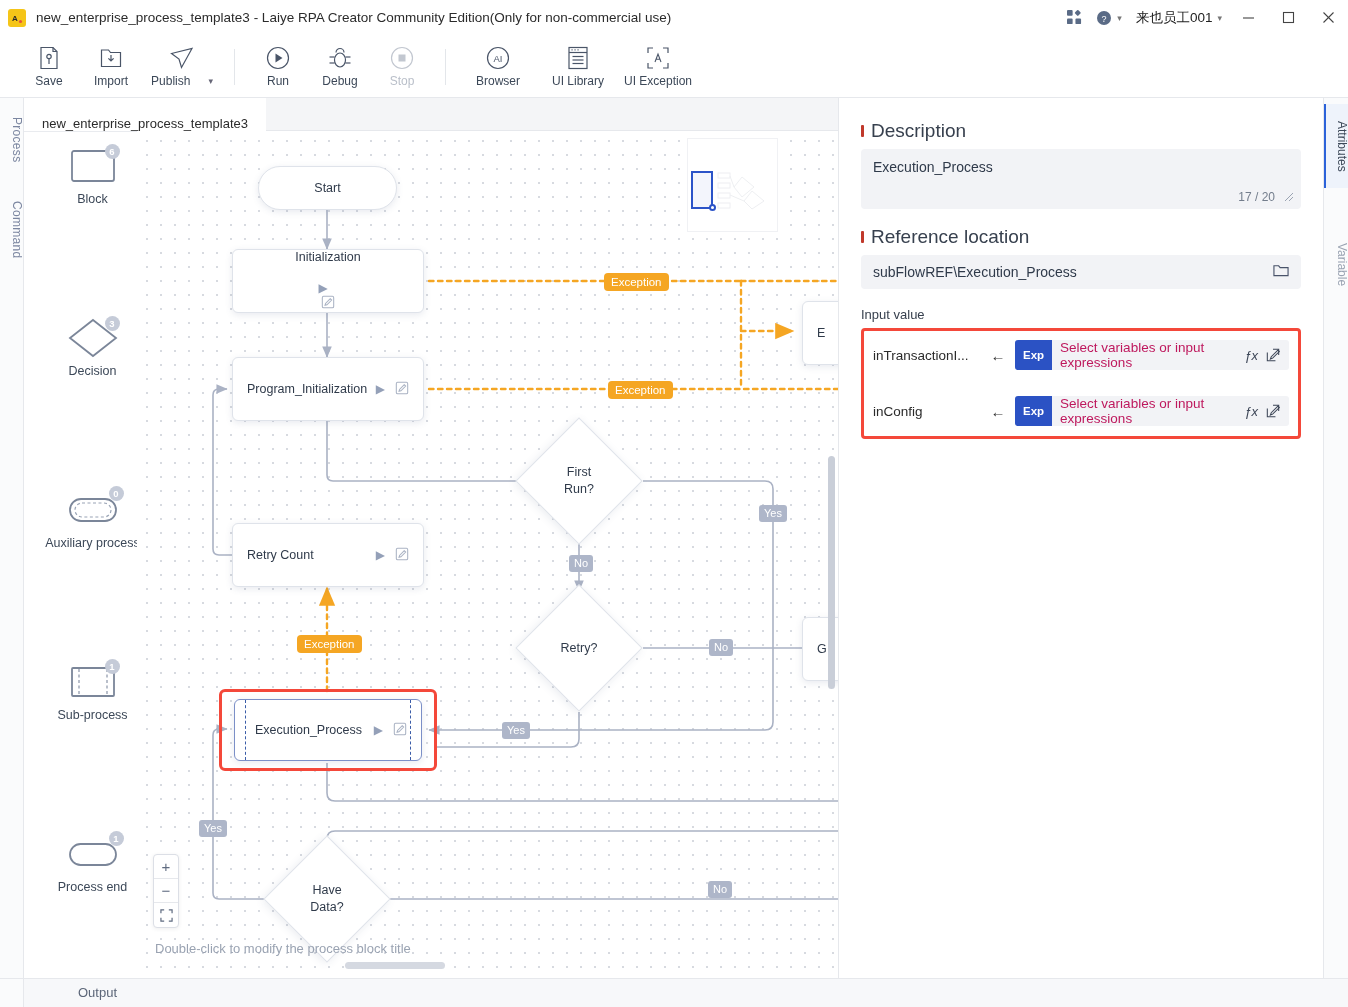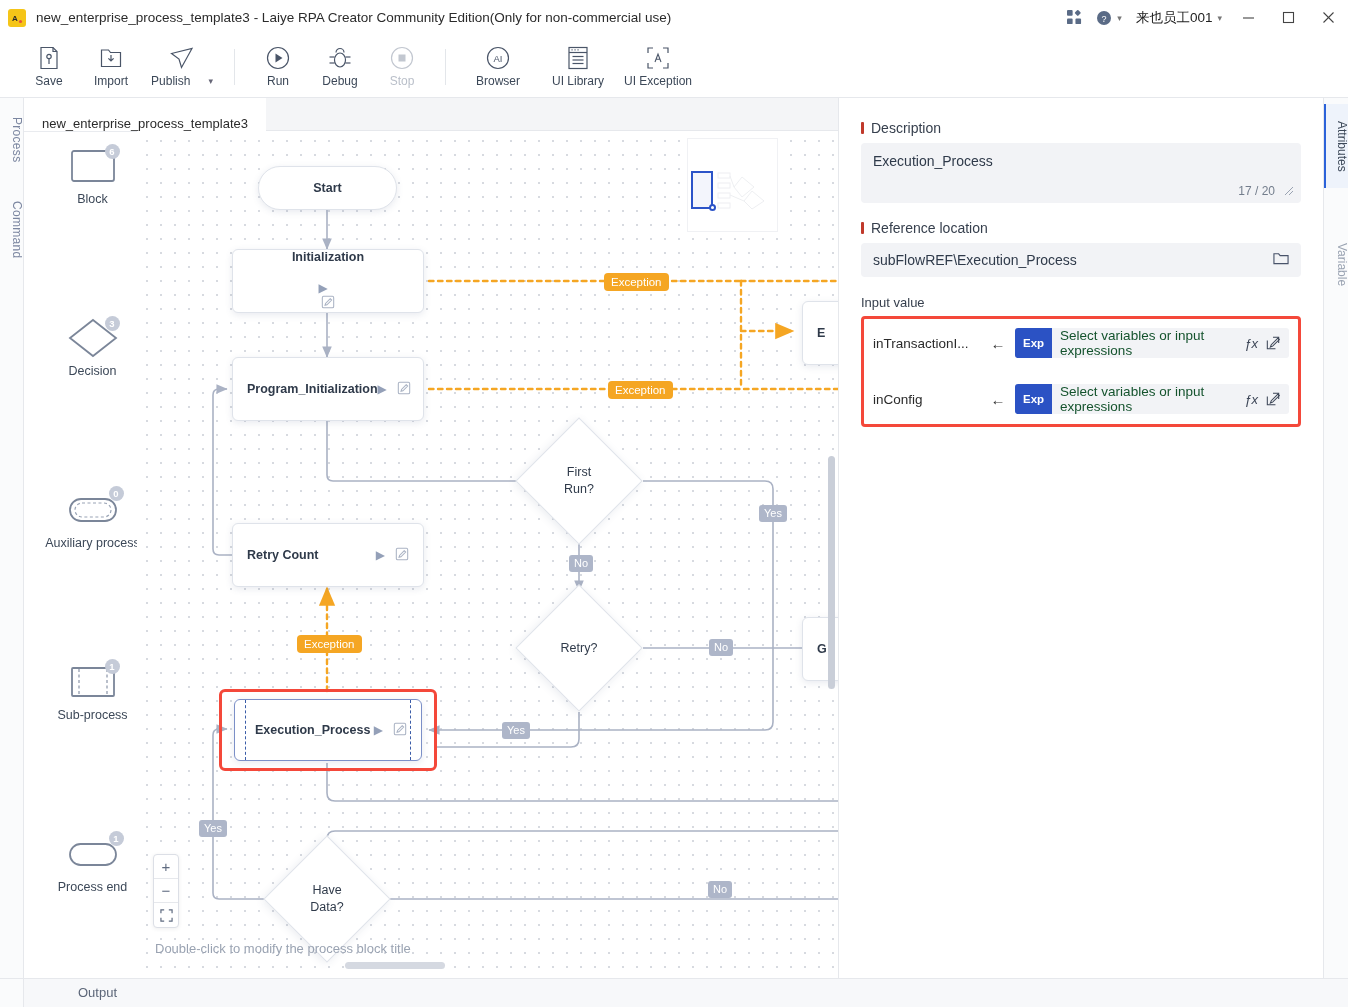--- a/index.html
+++ b/index.html
@@ -137,21 +137,21 @@
 
   
   .node {
     position: absolute; background: #fff; border: 1px solid #dfe3ea;
     box-shadow: 0 2px 7px rgba(80,95,130,.13);
     display: flex; align-items: center;
     font-size: 12.5px; color: #2f3a4a;
   }
   .node.rounded { border-radius: 26px; justify-content: center; }
   .node.block { border-radius: 6px; padding: 0 14px; }
-  .node .n-label { flex: 1; font-weight: bold; }
+  .node .n-label { flex: 1; }
   .node .n-play { color: #94a0b8; font-size: 12px; margin-right: 10px; }
   .node .n-edit { color: #aab3c4; }
 
   .diamond {
     position: absolute;
     background: #fff; border: 1px solid #dfe3ea;
     transform: rotate(45deg);
     box-shadow: 0 2px 8px rgba(80,95,130,.12);
   }
   .diamond-label {
@@ -217,21 +217,21 @@
     background: #d5d9e1; border-radius: 4px;
   }
 
   
   .attrpanel {
     position: absolute; left: 838px; top: 98px; width: 485px; height: 880px;
     background: #ffffff; border-left: 1px solid #e6e8ec;
     padding: 22px 22px 0 22px;
   }
   .field-label {
-    display: flex; align-items: center; font-size: 14px; color: #37404e;
+    display: flex; align-items: center; font-size: 19px; color: #37404e;
     margin-bottom: 7px;
   }
   .req-bar {
     display: inline-block; width: 3px; height: 12px; background: #c0392b;
     margin-right: 7px; border-radius: 1px;
   }
   .desc-box {
     position: relative; background: #f2f3f6; border-radius: 4px;
     height: 60px; padding: 10px 12px; font-size: 14px; color: #2f3a4a;
   }
@@ -256,21 +256,21 @@
   .inp-name { width: 108px; font-size: 13.5px; color: #2b2b2b; white-space: nowrap; overflow: hidden; }
   .inp-arrow { width: 34px; text-align: center; color: #333; font-size: 15px; }
   .inp-field {
     flex: 1; display: flex; align-items: center; height: 30px;
     background: #f2f3f6; border-radius: 3px; overflow: hidden;
   }
   .exp-badge {
     background: #2b52c4; color: #fff; font-size: 11.5px; font-weight: bold;
     height: 30px; display: flex; align-items: center; padding: 0 8px;
   }
-  .inp-ph { flex: 1; padding-left: 8px; font-size: 13.5px; color: #14532d; }
+  .inp-ph { flex: 1; padding-left: 8px; font-size: 13.5px; color: #be185d; }
   .inp-fx { color: #3d4657; font-size: 13px; font-style: italic; padding-right: 8px; }
   .inp-edit { color: #3d4657; padding-right: 9px; display:flex; align-items:center; }
 
   
   .outputbar {
     position: absolute; left: 0; top: 978px; width: 1348px; height: 29px;
     background: #f7f8fa; border-top: 1px solid #e6e8ec;
   }
   .output-label { position: absolute; left: 30px; top: 6px; font-size: 13px; color: #5c6678; margin-left: 48px; }
   .out-left-blk { position: absolute; left: 0; top: 0; width: 24px; height: 29px; background: #fafbfc; border-right: 1px solid #e6e8ec;}

